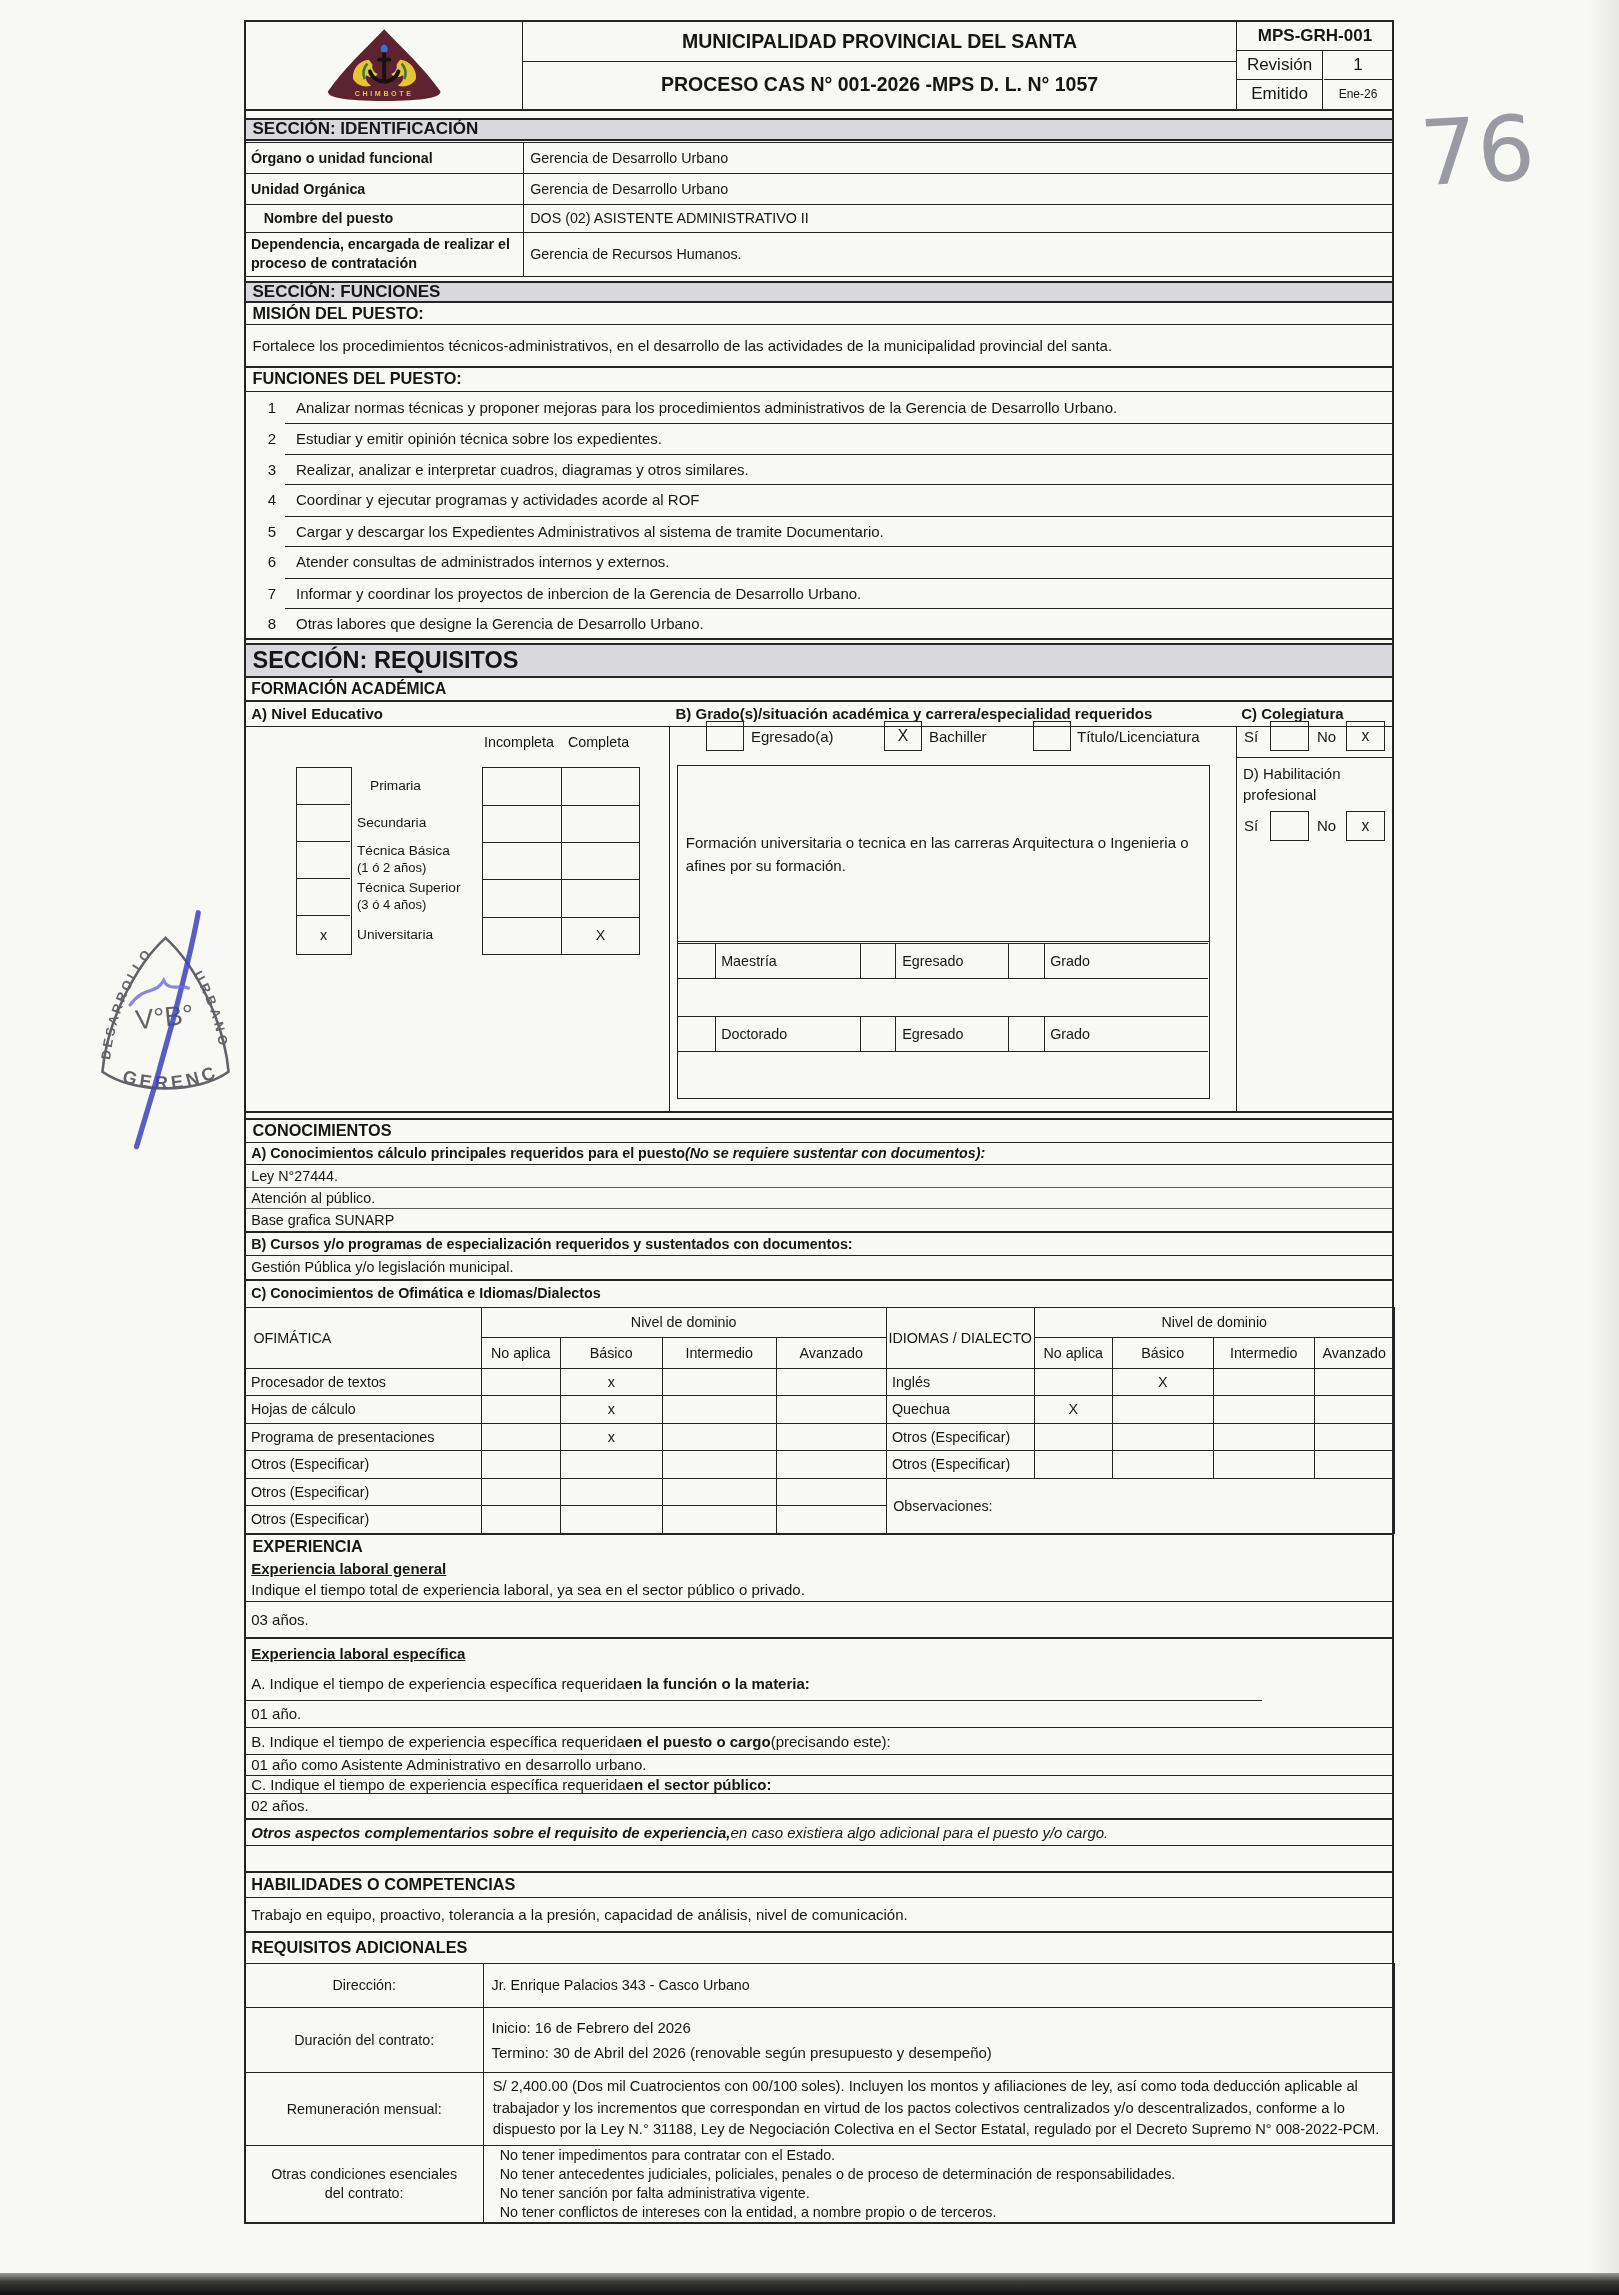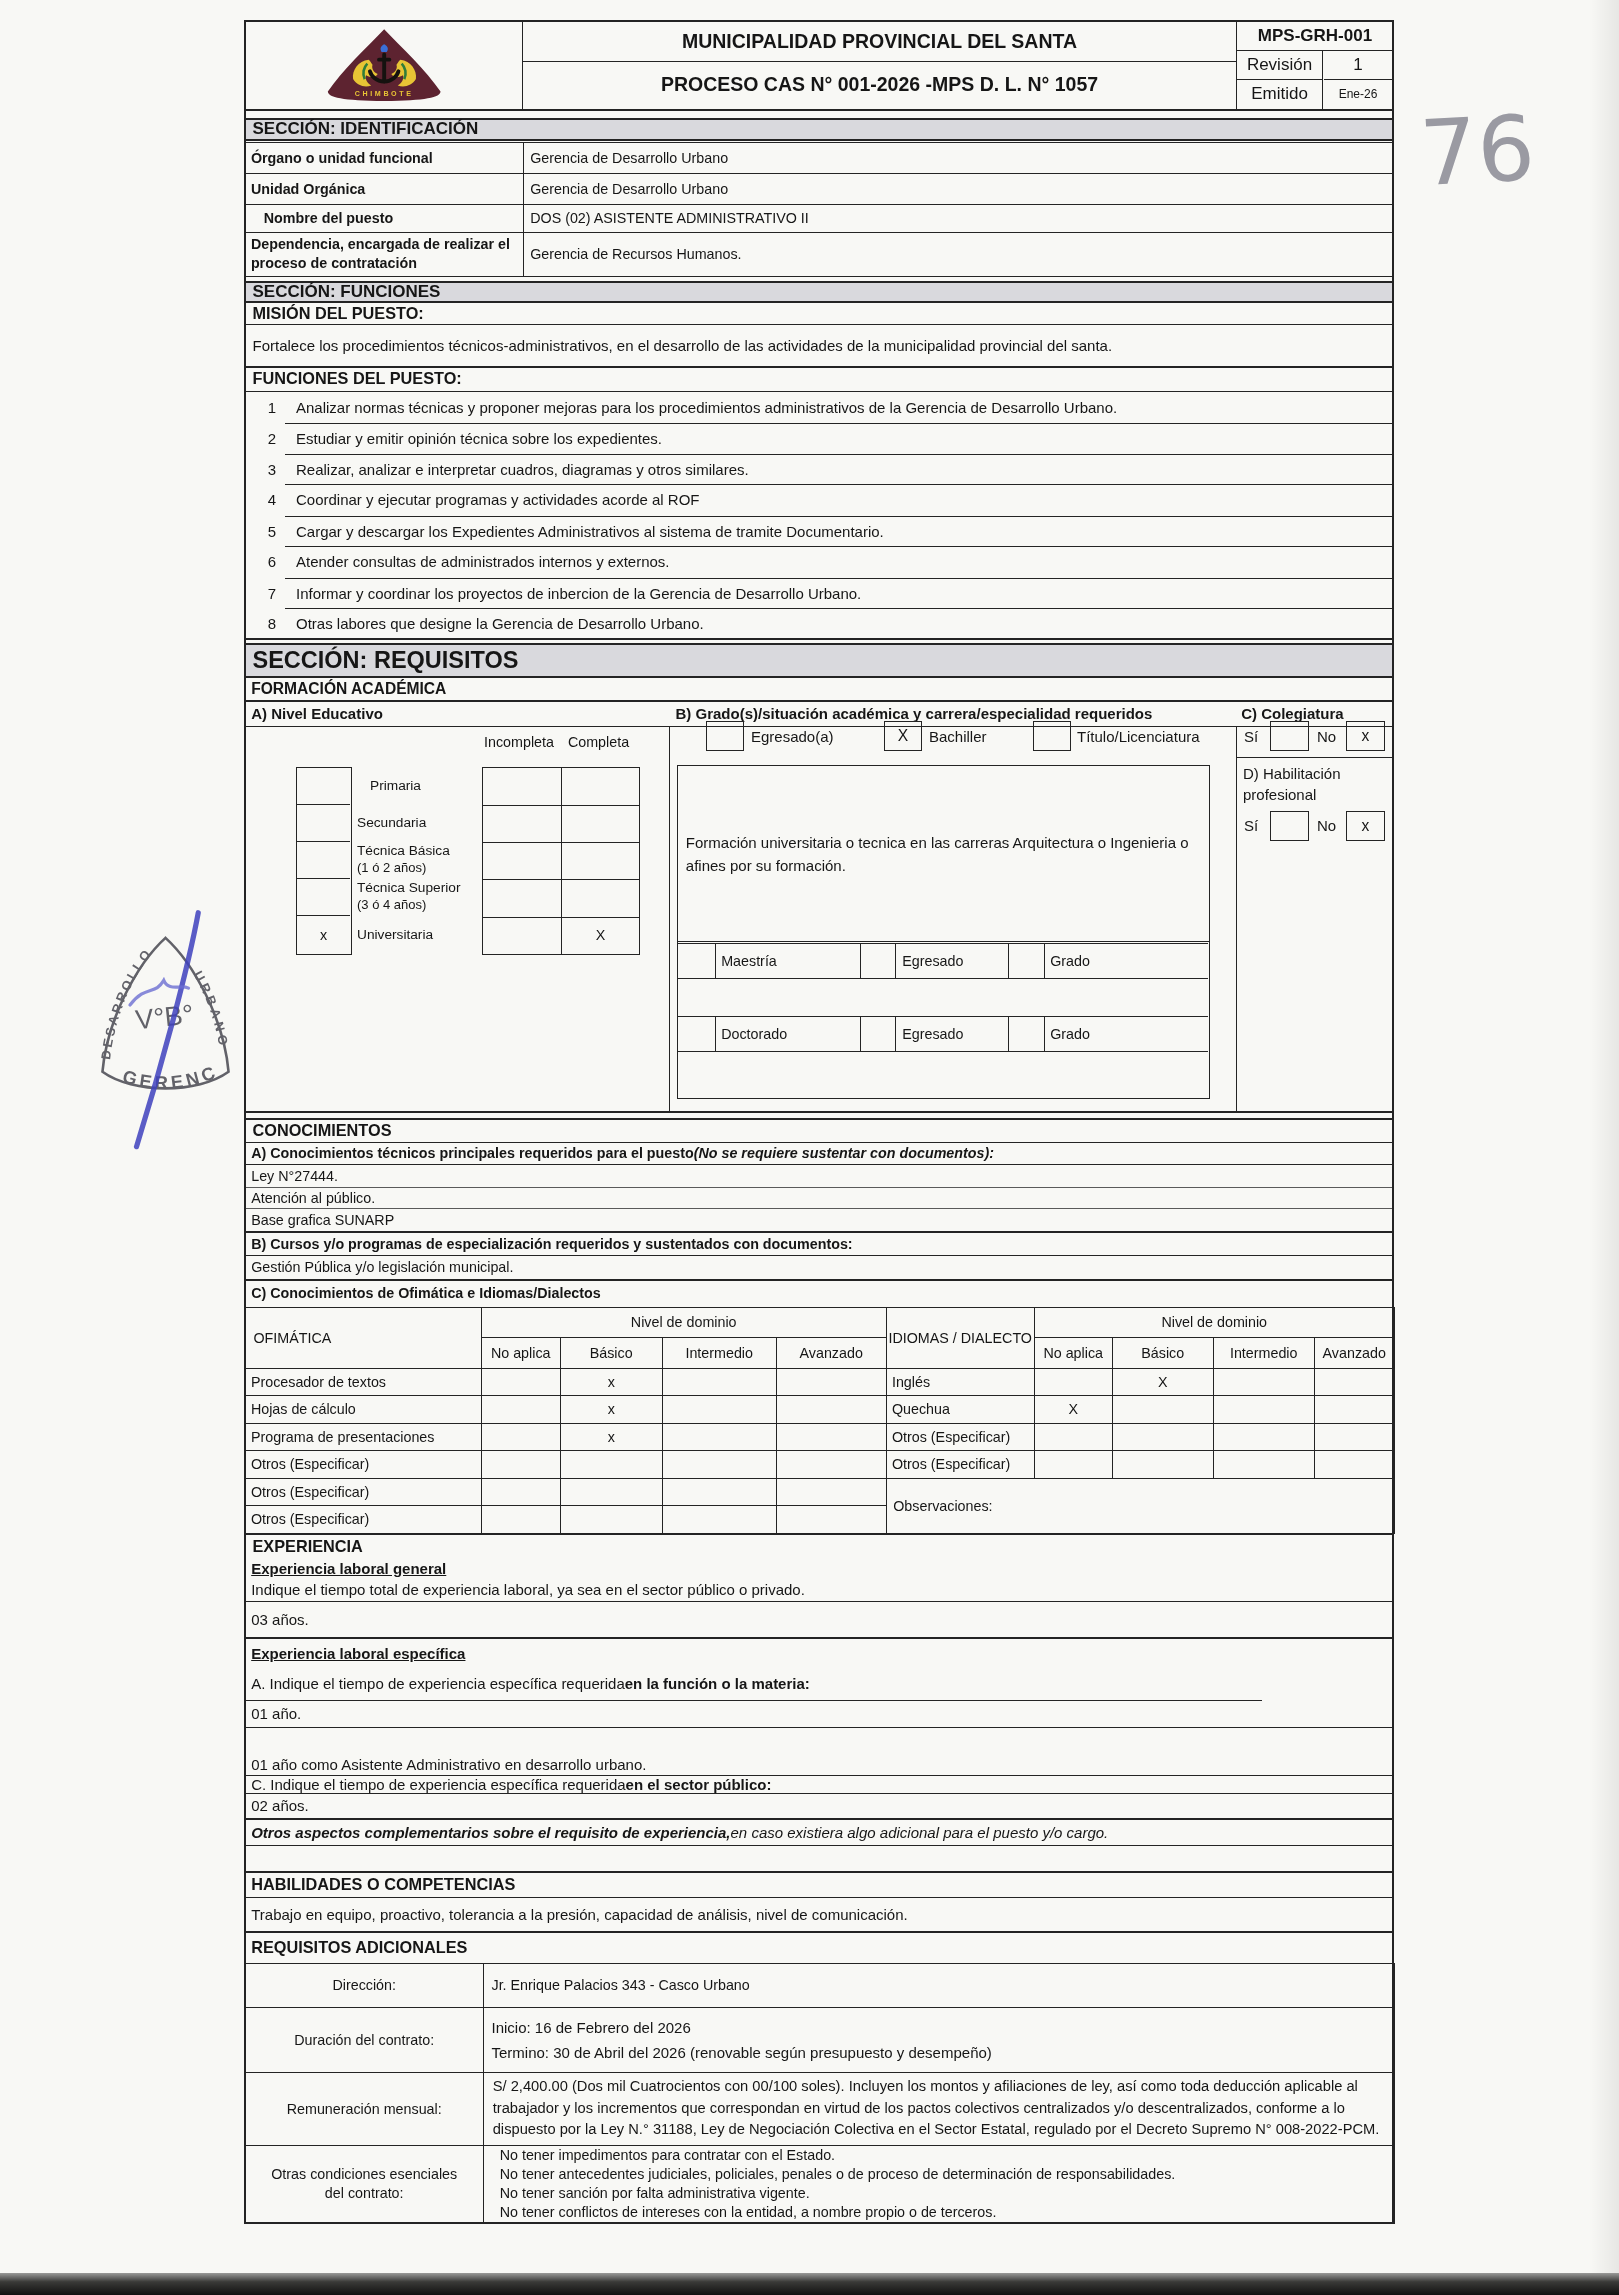--- a/index.html
+++ b/index.html
@@ -229,21 +229,21 @@
       <div class="abs vc t23" style="left:998px;top:109px;width:23.5px;height:30px;">Sí</div>
       <div class="cb" style="left:1024px;top:109px;width:39px;height:30px;"></div>
       <div class="abs vc t23" style="left:1071px;top:109px;width:26px;height:30px;">No</div>
       <div class="cb" style="left:1100px;top:109px;width:39px;height:30px;">x</div>
     </div>
 
     <div class="abs white-bar" style="left:0;top:1096px;width:1146px;height:25px;font-size:16.3px;">
       <span>CONOCIMIENTOS</span>
     </div>
     <div class="abs vc" style="left:0;top:1120px;width:1146px;height:23.5px;border-bottom:1.3px solid #242424;padding-left:5.2px;font-size:14.3px;">
-      <span class="b">A) Conocimientos técnicos principales requeridos para el puesto </span>
+      <span class="b">A) Conocimientos cálculo principales requeridos para el puesto </span>
       <span class="b i">(No se requiere sustentar con documentos):</span>
     </div>
     <div class="abs vc t22" style="left:0;top:1144px;width:1146px;height:22px;border-bottom:1.3px solid #5a5a5a;padding-left:5.2px;">Ley N°27444.</div>
     <div class="abs vc t22" style="left:0;top:1166px;width:1146px;height:21.5px;border-bottom:1.3px solid #5a5a5a;padding-left:5.2px;">Atención al público.</div>
     <div class="abs vc t22" style="left:0;top:1187px;width:1146px;height:24px;border-bottom:2px solid #242424;padding-left:5.2px;">Base grafica SUNARP</div>
     <div class="abs vc b t22" style="left:0;top:1212px;width:1146px;height:22px;border-bottom:1.3px solid #242424;padding-left:5.2px;">B) Cursos y/o programas de especialización requeridos y sustentados con documentos:</div>
     <div class="abs vc t22" style="left:0;top:1234px;width:1146px;height:25px;border-bottom:2px solid #242424;padding-left:5.2px;">Gestión Pública y/o legislación municipal.</div>
     <div class="abs vc b t22" style="left:0;top:1258px;width:1146px;height:26px;padding-left:5.2px;">C) Conocimientos de Ofimática e Idiomas/Dialectos</div>
 
     <table class="abs" style="left:-1.3px;top:1285px;width:1148px;height:227px;">
@@ -348,20 +348,25 @@
     <div class="abs vc b u t23" style="left:0;top:1536px;width:1146px;height:21px;padding-left:5.2px;">Experiencia laboral general</div>
     <div class="abs vc t23" style="left:0;top:1557px;width:1146px;height:23px;border-bottom:1.3px solid #242424;padding-left:5.2px;">Indique el tiempo total de experiencia laboral, ya sea en el sector público o privado.</div>
     <div class="abs vc t23" style="left:0;top:1580px;width:1146px;height:37px;border-bottom:2px solid #242424;padding-left:5.2px;">03 años.</div>
     <div class="abs vc b u t23" style="left:0;top:1617px;width:1146px;height:29px;padding-left:5.2px;">Experiencia laboral específica</div>
     <div class="abs vc t23" style="left:0;top:1645px;width:1016px;height:34px;border-bottom:1.3px solid #242424;padding-left:5.2px;">
       <span>A. Indique el tiempo de experiencia específica requerida </span>
         <span class="b">en la función o la materia</span>
         <span class="b">:</span>
     </div>
     <div class="abs vc t23" style="left:0;top:1679px;width:1146px;height:27px;border-bottom:1.3px solid #242424;padding-left:5.2px;">01 año.</div>
+    <div class="abs vc t23" style="left:0;top:1707px;width:1146px;height:26px;border-bottom:1.3px solid #242424;padding-left:5.2px;">
+      <span>B. Indique el tiempo de experiencia específica requerida </span>
+        <span class="b">en el puesto o cargo</span>
+        <span> (precisando este):</span>
+    </div>
     <div class="abs vc t23" style="left:0;top:1733px;width:1146px;height:21px;border-bottom:1.3px solid #242424;padding-left:5.2px;">01 año como Asistente Administrativo en desarrollo urbano.</div>
     <div class="abs vc t23" style="left:0;top:1754px;width:1146px;height:18px;border-bottom:1.3px solid #242424;padding-left:5.2px;">
       <span>C. Indique el tiempo de experiencia específica requerida </span>
         <span class="b">en el sector público</span>
         <span class="b">:</span>
     </div>
     <div class="abs vc t23" style="left:0;top:1772px;width:1146px;height:26px;border-bottom:2px solid #242424;padding-left:5.2px;">02 años.</div>
     <div class="abs vc t23" style="left:0;top:1798px;width:1146px;height:26px;border-bottom:1.3px solid #242424;padding-left:5.2px;">
       <span class="b i">Otros aspectos complementarios sobre el requisito de experiencia,</span>
         <span class="i"> en caso existiera algo adicional para el puesto y/o cargo.</span>

